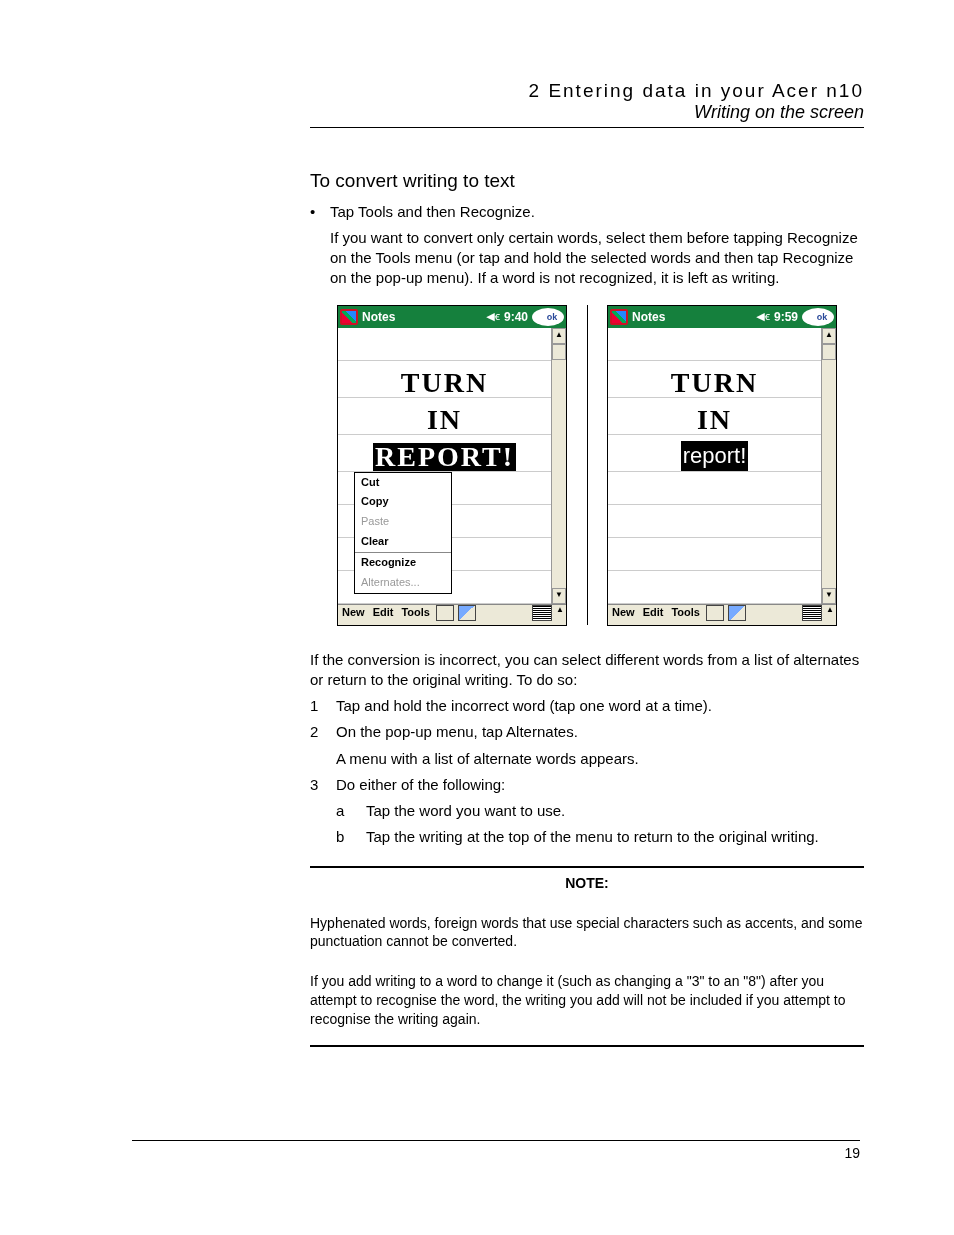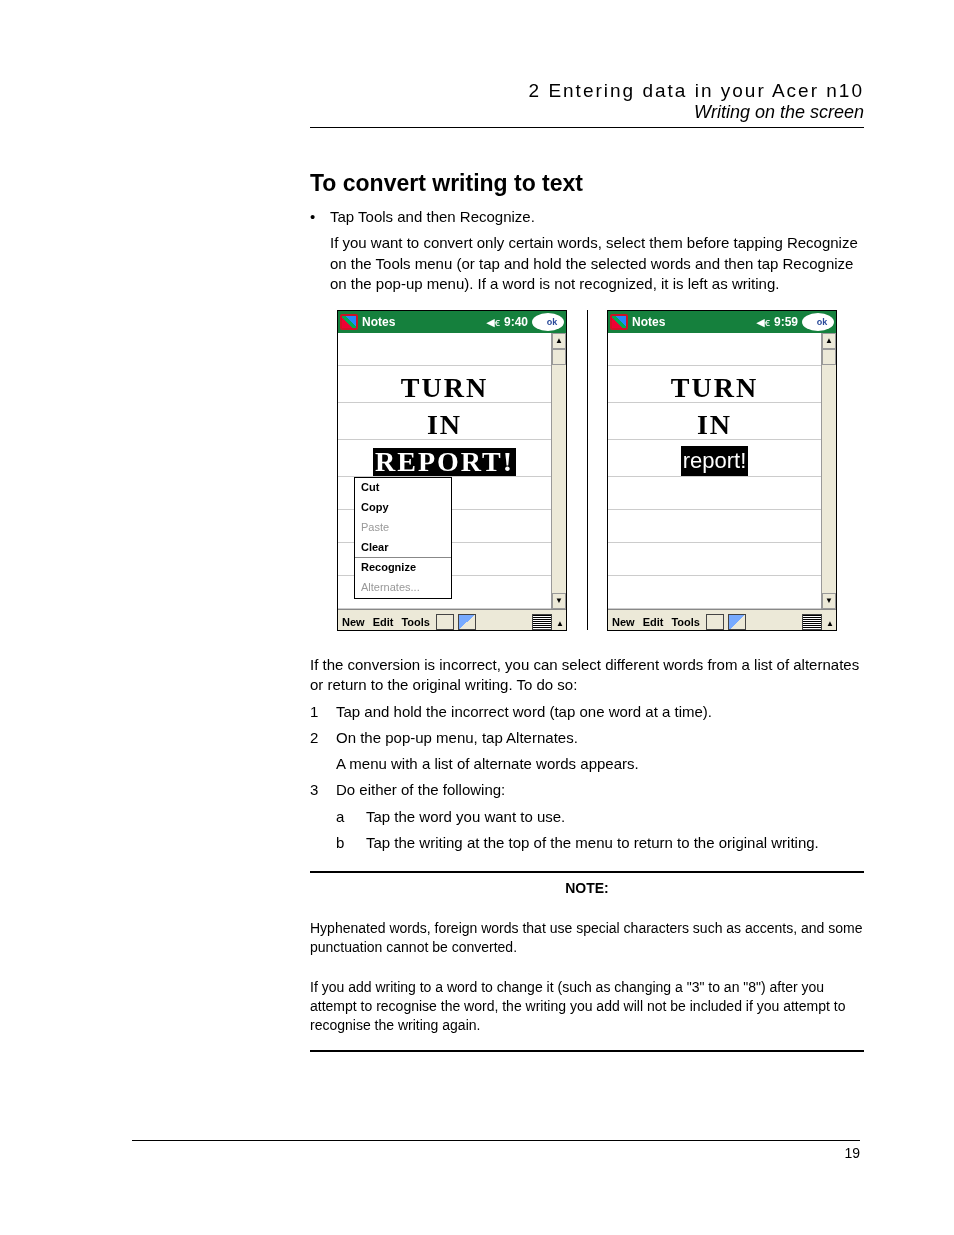--- a/index.html
+++ b/index.html
@@ -29,22 +29,22 @@
   .header-line2 {
     font-size: 18px;
     font-style: italic;
   }
   .content {
     margin-left: 180px;
     font-size: 15px;
     line-height: 1.35;
   }
   h3.section {
-    font-weight: bold;
-    font-size: 23px;
+    font-weight: normal;
+    font-size: 19px;
     margin: 16px 0 8px 0;
   }
   .bullet-row {
     display: flex;
     margin-bottom: 4px;
   }
   .bullet-mark {
     width: 20px;
     flex-shrink: 0;
   }
@@ -162,21 +162,21 @@
     height: 14px;
     background: #ece9d8;
     border: 1px solid #999;
     font-size: 8px;
     display: flex;
     align-items: center;
     justify-content: center;
   }
   .device-menubar {
     display: flex;
-    align-items: flex-end;
+    align-items: flex-start;
     height: 20px;
     border-top: 1px solid #888;
     background: #ece9d8;
     padding: 0 2px;
     gap: 4px;
     font-size: 11px;
   }
   .menubar-item {
     font-weight: bold;
     padding: 0 2px;

